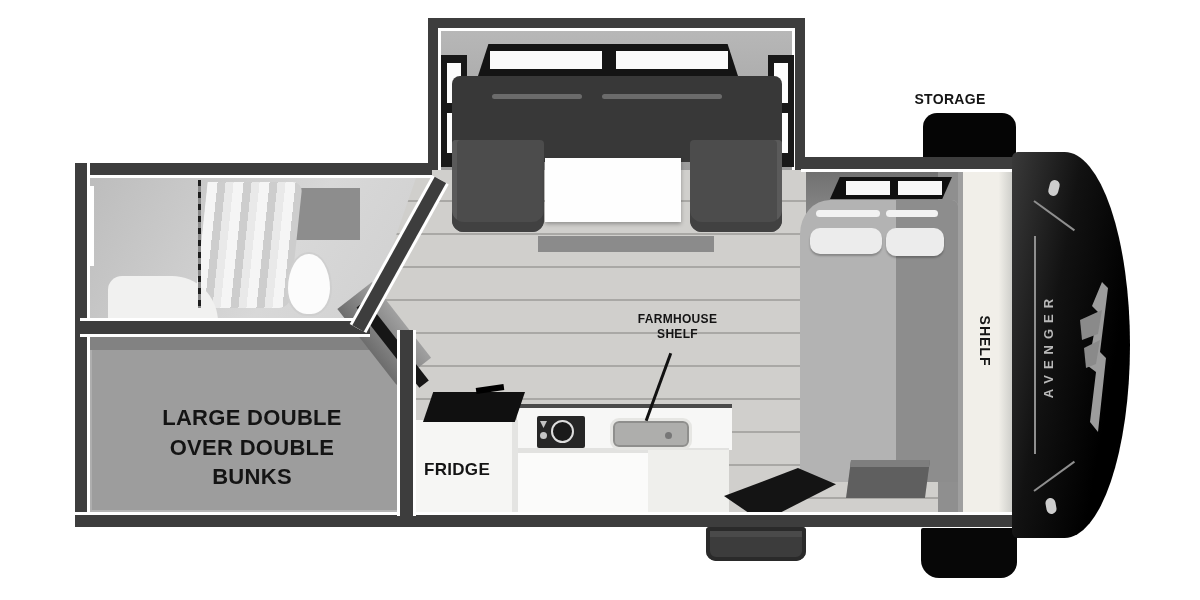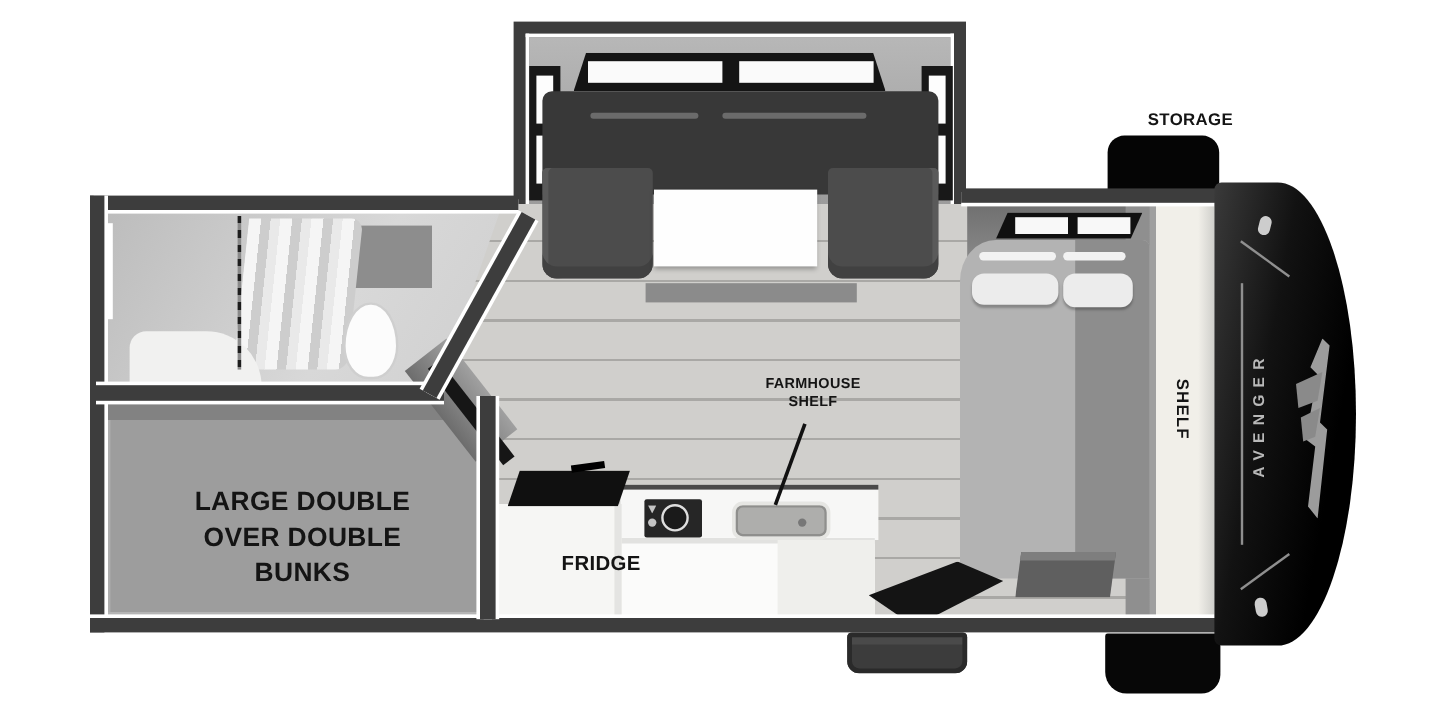--- a/index.html
+++ b/index.html
@@ -144,24 +144,24 @@
 
   
   .storage-box{left:923px;top:113px;width:93px;height:48px;background:#050505;z-index:3;
     border-radius:14px 14px 2px 2px;}
   .rear-box{left:921px;top:528px;width:96px;height:50px;background:#070707;z-index:3;
     border-radius:2px 2px 16px 18px;}
 
   
   .lbl{z-index:6;color:#141414;font-weight:bold;text-align:center;line-height:1.22;
        letter-spacing:.3px;white-space:nowrap;}
-  .lbl-storage{left:922px;top:91px;width:140px;font-size:14px;}
+  .lbl-storage{left:880px;top:91px;width:140px;font-size:14px;}
   .lbl-sink{left:595px;top:312px;width:165px;font-size:12px;}
   .lbl-stove{left:505px;top:369px;width:135px;font-size:16px;}
-  .lbl-fridge{left:424px;top:460px;width:110px;font-size:17px;text-align:right;}
+  .lbl-fridge{left:424px;top:460px;width:110px;font-size:17px;text-align:left;}
   .lbl-bunks{left:132px;top:403px;width:240px;font-size:22px;line-height:1.35;}
   .lbl-bed{left:795px;top:328px;width:155px;font-size:16px;}
   .leader{left:671px;top:352px;width:72px;height:2.5px;background:#111;z-index:6;
     transform-origin:left center;transform:rotate(110deg);}
 </style>
 </head>
 <body>
 
 <div id="stage">
 

